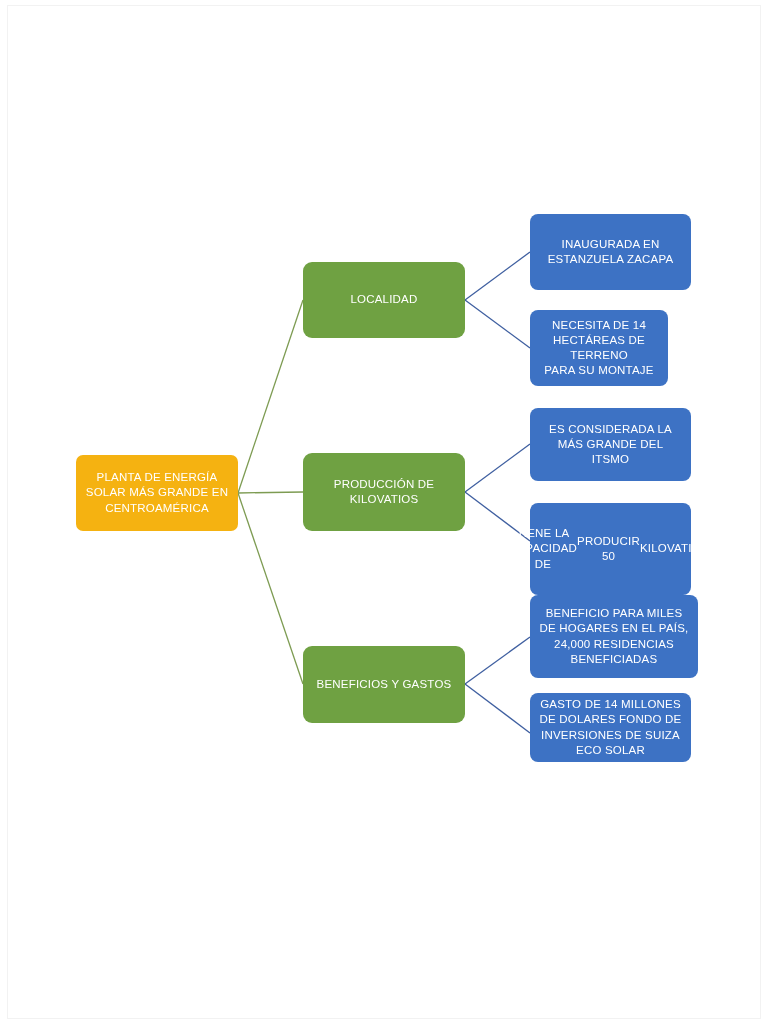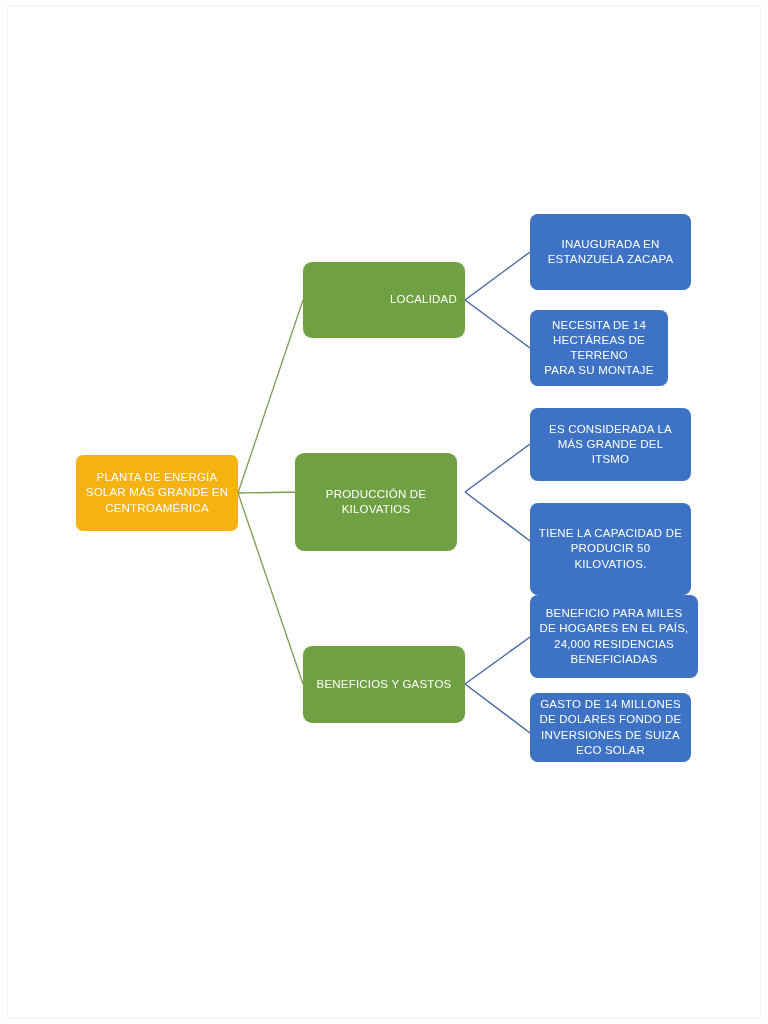--- a/index.html
+++ b/index.html
@@ -95,25 +95,25 @@
       <line x1="465" y1="684" x2="530" y2="733" stroke="#3f5fa0" stroke-width="1.3"></line>
     </svg>
 
     <div class="node node-root" style="left:76px; top:455px; width:162px; height:76px;"></div>
     <div class="node node-root" style="left:76px; top:455px; width:162px; height:76px; background:transparent; flex-direction:column;">
       <span>PLANTA DE ENERGÍA</span>
       <span>SOLAR MÁS  GRANDE EN</span>
       <span>CENTROAMÉRICA</span>
     </div>
 
-    <div class="node node-branch" style="left:303px; top:262px; width:162px; height:76px; flex-direction:column;text-align:right;">
+    <div class="node node-branch" style="left:303px; top:262px; width:162px; height:76px; flex-direction:column;">
       <span>LOCALIDAD</span>
     </div>
 
-    <div class="node node-branch" style="left:295px; top:453px; width:162px; height:98px; flex-direction:column;">
+    <div class="node node-branch" style="left:303px; top:453px; width:162px; height:78px; flex-direction:column;">
       <span>PRODUCCIÓN DE</span>
       <span>KILOVATIOS</span>
     </div>
 
     <div class="node node-branch" style="left:303px; top:646px; width:162px; height:77px; flex-direction:column;">
       <span>BENEFICIOS Y GASTOS</span>
     </div>
 
     <div class="node node-leaf" style="left:530px; top:214px; width:161px; height:76px; flex-direction:column;">
       <span>INAUGURADA EN</span>
@@ -124,21 +124,21 @@
       <span>NECESITA DE 14</span>
       <span>HECTÁREAS DE TERRENO</span>
       <span>PARA SU MONTAJE</span>
     </div>
 
     <div class="node node-leaf" style="left:530px; top:408px; width:161px; height:73px; flex-direction:column;">
       <span>ES CONSIDERADA LA</span>
       <span>MÁS GRANDE DEL ITSMO</span>
     </div>
 
-    <div class="node node-leaf" style="left:530px; top:503px; width:161px; height:92px; flex-direction:column;align-items:center;">
+    <div class="node node-leaf" style="left:530px; top:503px; width:161px; height:92px; flex-direction:row;align-items:center;">
       <span>TIENE LA CAPACIDAD DE</span>
       <span>PRODUCIR 50</span>
       <span>KILOVATIOS.</span>
     </div>
 
     <div class="node node-leaf" style="left:530px; top:595px; width:168px; height:83px; flex-direction:column;">
       <span>BENEFICIO PARA MILES</span>
       <span>DE HOGARES EN EL PAÍS,</span>
       <span>24,000 RESIDENCIAS</span>
       <span>BENEFICIADAS</span>

